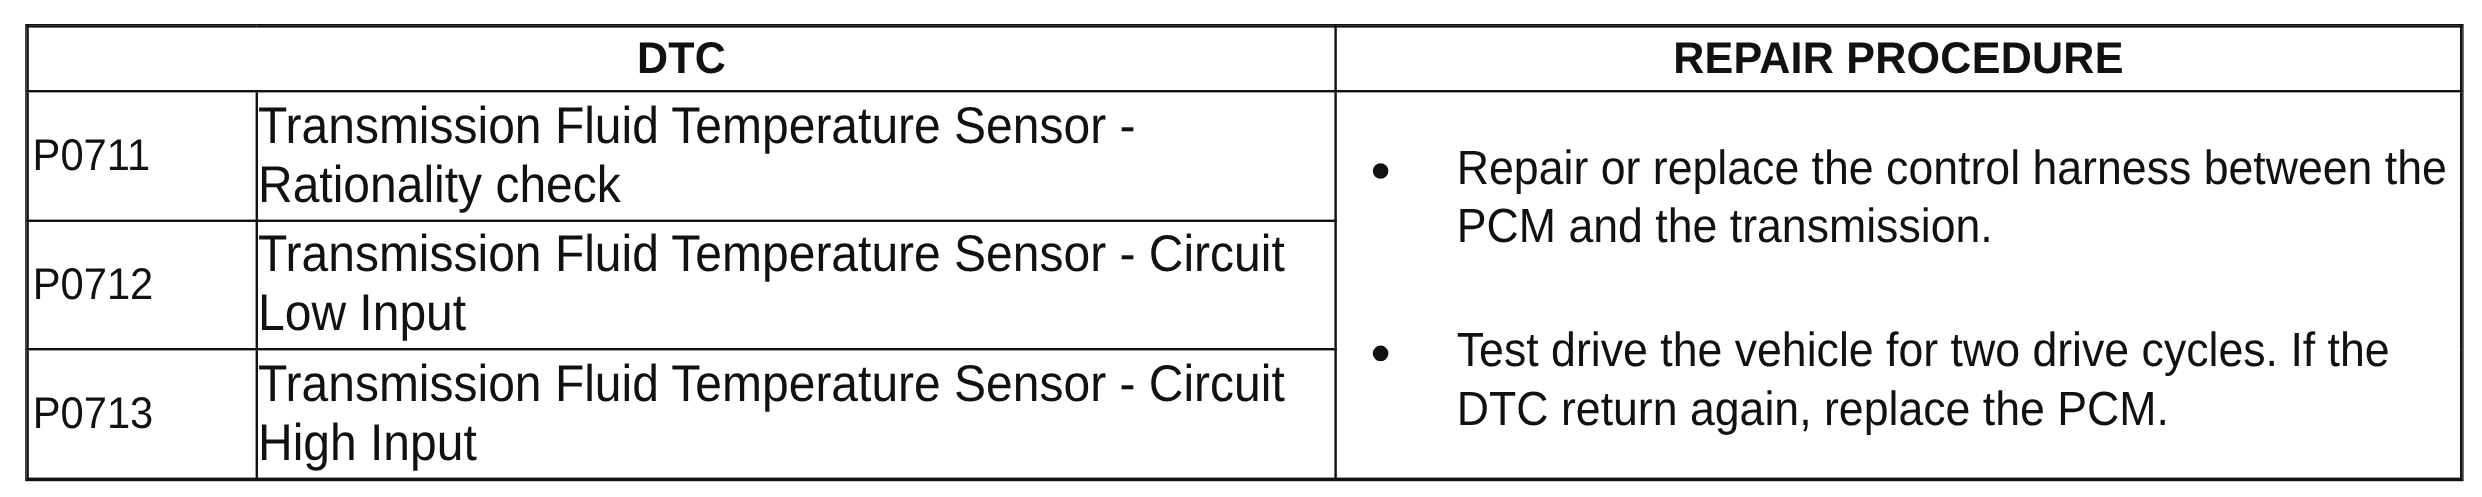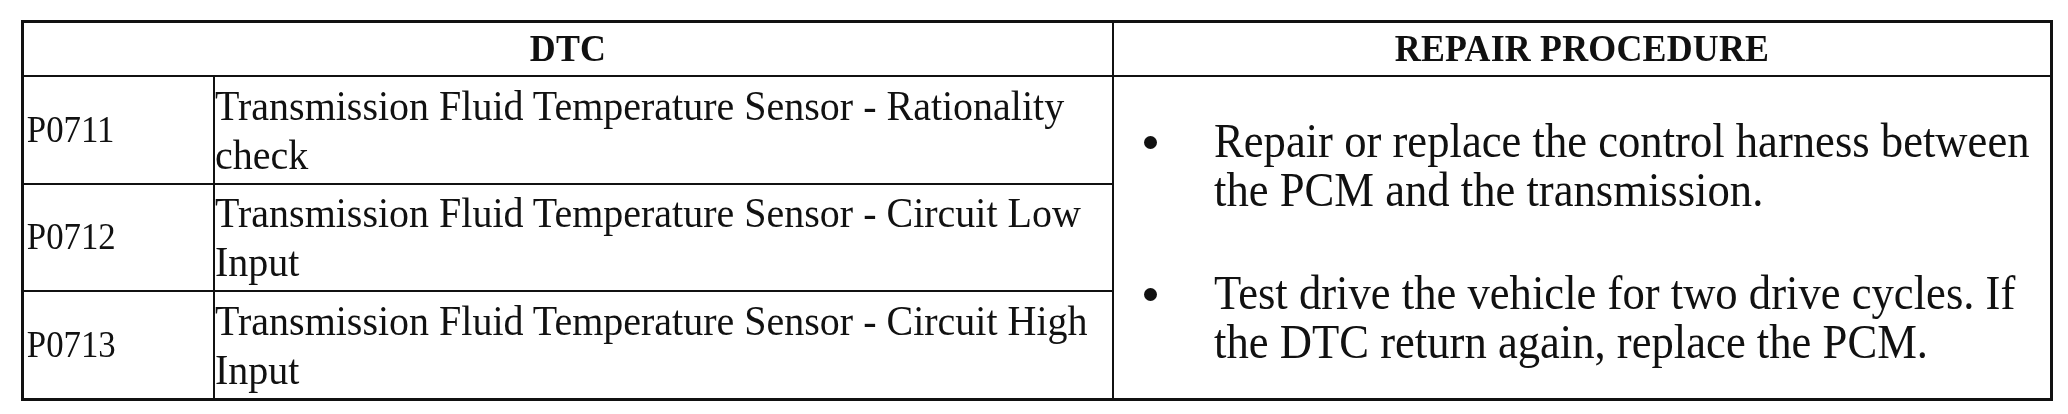--- a/index.html
+++ b/index.html
@@ -13,21 +13,20 @@
     overflow: hidden;
     font-family: "Liberation Sans", "DejaVu Sans", sans-serif;
     color: #111111;
   }
 
   .sheet {
     position: relative;
     width: 2068px;
     height: 414px;
     background: #ffffff;
-    font-family: Liberation Serif, serif;
   }
 
   
   .dtc-table {
     position: absolute;
     left: 22px;
     top: 21px;
     width: 2030px;
     height: 379px;
     border-collapse: collapse;
@@ -97,21 +96,21 @@
     vertical-align: top;
     padding: 0;
   }
   .bullet-list {
     margin: 0;
     padding: 6px 10px 0 26px;
     list-style: none;
   }
   .bullet-item {
     position: relative;
-    font-size: 48px;
+    font-size: 40px;
     line-height: 49px;
     padding-left: 74px;
     margin: 0 0 0 0;
   }
   .bullet-item + .bullet-item {
     margin-top: 54px;
   }
   .bullet-dot {
     position: absolute;
     left: 4px;

